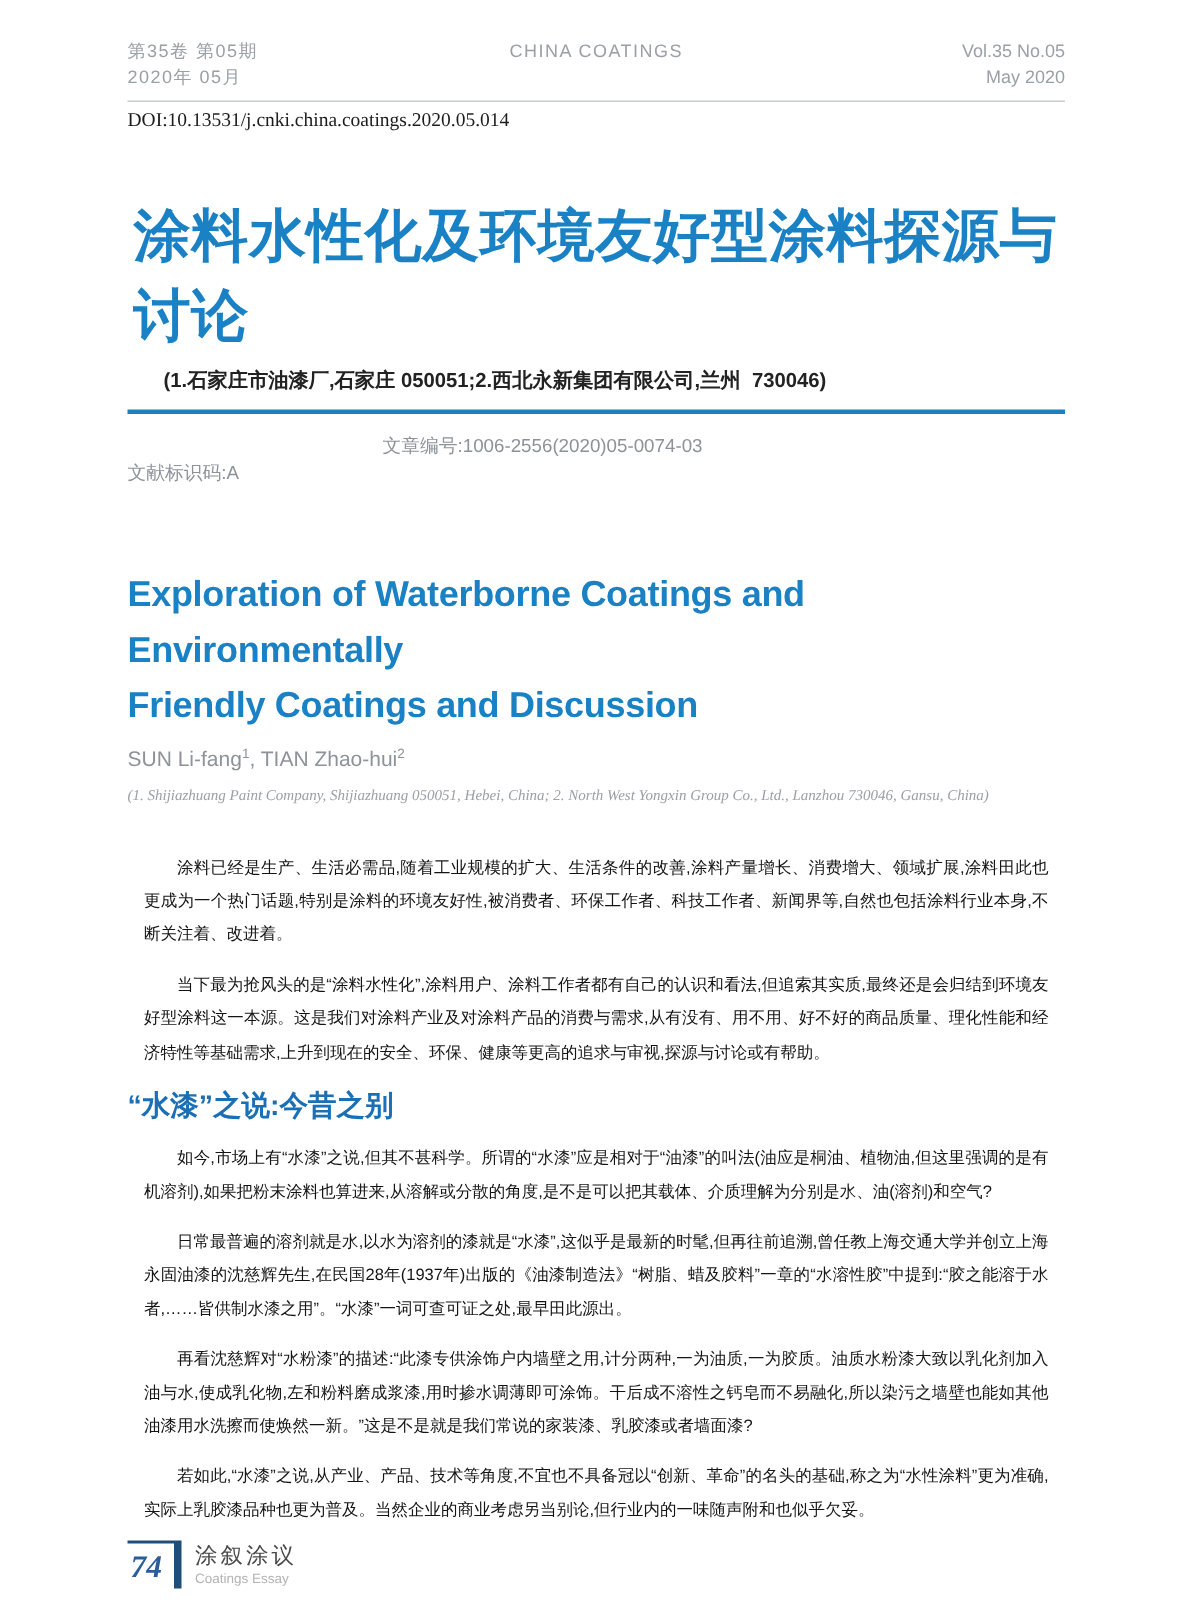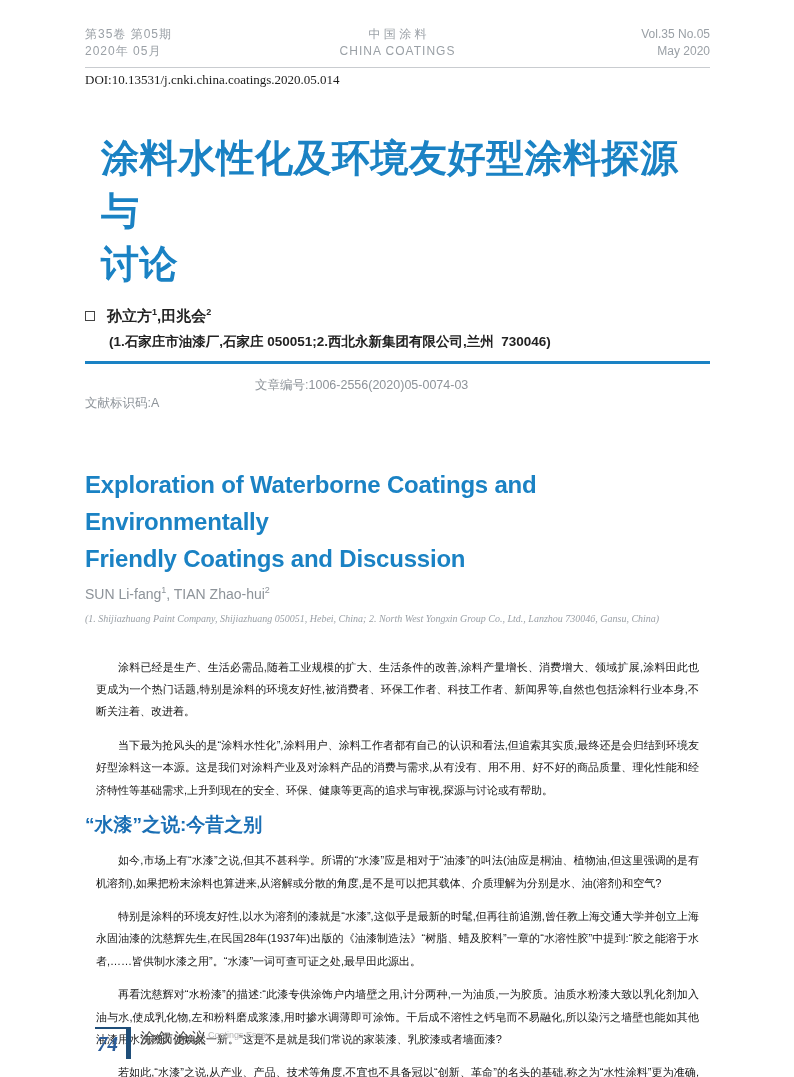--- a/index.html
+++ b/index.html
@@ -28,21 +28,21 @@
   .h-center .h-en{letter-spacing:1px;}
   .h-right{text-align:right;}
   .doi{
     font-family:"Liberation Serif","DejaVu Serif",serif;
     font-size:13px;color:#1c1c1c;margin-top:4px;
   }
 
   
   .title-zh{
     color:var(--accent-blue);font-size:38px;font-weight:bold;line-height:53px;
-    letter-spacing:.5px;margin:44px 0 0 16px;
+    letter-spacing:.5px;margin:44px 0 0 4px;
   }
   .authors-zh{margin-top:16px;font-size:15px;font-weight:bold;color:#222;}
   .author-marker{
     display:inline-block;width:10px;height:10px;border:1.5px solid #444;
     margin-right:12px;vertical-align:middle;position:relative;top:-1px;
   }
   .authors-zh sup{font-size:9px;}
   .affil-zh{
     margin:7px 0 10px 24px;font-size:13.5px;font-weight:bold;color:#222;
     white-space:pre-wrap;
@@ -70,58 +70,54 @@
   .body-text p{
     margin:11px;font-size:11px;line-height:22.4px;color:#141414;
     text-align:justify;text-indent:2em;
   }
   .section-heading{
     color:var(--heading-blue);font-size:19px;font-weight:bold;
     margin:10px 0 6px 0;
   }
 
   
-  .page-footer{position:absolute;left:95px;bottom:16px;display:flex;align-items:flex-start;}
+  .page-footer{position:absolute;left:85px;bottom:16px;display:flex;align-items:flex-start;}
   .page-num{
     font-family:"Liberation Serif","DejaVu Serif",serif;font-style:italic;font-weight:bold;
     font-size:21px;color:var(--page-num-blue);
     border-top:2px solid var(--footer-navy);padding:3px 8px 4px 2px;
   }
   .footer-bar{width:5px;height:32px;background:var(--footer-navy);margin-right:9px;}
-  .footer-col{display:flex;justify-content:center;margin-top:2px;}
+  .footer-col{display:flex;flex-direction:column;justify-content:center;margin-top:2px;}
   .footer-col-zh{font-size:15px;color:#4a4a4a;letter-spacing:2px;line-height:17px;}
   .footer-col-en{font-size:9px;color:#b3b3b3;line-height:12px;}
 </style>
 </head>
 <body>
 
 <div class="page">
 
   <header class="journal-header">
     <div class="h-col h-left">
       <div>第35卷 第05期</div>
       <div>2020年 05月</div>
     </div>
     <div class="h-col h-center">
-      <div>中 国 涂 料</div>
       <div class="h-en">CHINA COATINGS</div>
     </div>
     <div class="h-col h-right">
       <div>Vol.35 No.05</div>
       <div>May 2020</div>
     </div>
   </header>
 
   <div class="doi">DOI:10.13531/j.cnki.china.coatings.2020.05.014</div>
 
   <h1 class="title-zh"><span>涂料水性化及环境友好型涂料探源与</span><br><span>讨论</span></h1>
 
-  <div class="authors-zh">
-    <span class="author-marker"></span><span>孙立方</span><sup>1</sup><span>,</span><span>田兆会</span><sup>2</sup>
-  </div>
 
   <div class="affil-zh">(1.石家庄市油漆厂,石家庄 050051;2.西北永新集团有限公司,兰州  730046)</div>
 
   <div class="blue-rule"></div>
 
   <div class="meta-row">
     <span class="meta-doc">文献标识码:A</span>
     <span class="meta-id">文章编号:1006-2556(2020)05-0074-03</span>
   </div>
 
@@ -132,21 +128,21 @@
   </div>
 
   <div class="en-affil">(1. Shijiazhuang Paint Company, Shijiazhuang 050051, Hebei, China; 2. North West Yongxin Group Co., Ltd., Lanzhou 730046, Gansu, China)</div>
 
   <div class="body-text">
     <p>涂料已经是生产、生活必需品,随着工业规模的扩大、生活条件的改善,涂料产量增长、消费增大、领域扩展,涂料田此也更成为一个热门话题,特别是涂料的环境友好性,被消费者、环保工作者、科技工作者、新闻界等,自然也包括涂料行业本身,不断关注着、改进着。</p>
     <p>当下最为抢风头的是“涂料水性化”,涂料用户、涂料工作者都有自己的认识和看法,但追索其实质,最终还是会归结到环境友好型涂料这一本源。这是我们对涂料产业及对涂料产品的消费与需求,从有没有、用不用、好不好的商品质量、理化性能和经济特性等基础需求,上升到现在的安全、环保、健康等更高的追求与审视,探源与讨论或有帮助。</p>
 
     <h3 class="section-heading">“水漆”之说:今昔之别</h3>
     <p>如今,市场上有“水漆”之说,但其不甚科学。所谓的“水漆”应是相对于“油漆”的叫法(油应是桐油、植物油,但这里强调的是有机溶剂),如果把粉末涂料也算进来,从溶解或分散的角度,是不是可以把其载体、介质理解为分别是水、油(溶剂)和空气?</p>
-    <p>特别是涂料的环境友好性,以水为溶剂的漆就是“水漆”,这似乎是最新的时髦,但再往前追溯,曾任教上海交通大学并创立上海永固油漆的沈慈辉先生,在民国28年(1937年)出版的《油漆制造法》“树脂、蜡及胶料”一章的“水溶性胶”中提到:“胶之能溶于水者,……皆供制水漆之用”。“水漆”一词可查可证之处,最早田此源出。</p>
+    <p>日常最普遍的溶剂就是水,以水为溶剂的漆就是“水漆”,这似乎是最新的时髦,但再往前追溯,曾任教上海交通大学并创立上海永固油漆的沈慈辉先生,在民国28年(1937年)出版的《油漆制造法》“树脂、蜡及胶料”一章的“水溶性胶”中提到:“胶之能溶于水者,……皆供制水漆之用”。“水漆”一词可查可证之处,最早田此源出。</p>
     <p>再看沈慈辉对“水粉漆”的描述:“此漆专供涂饰户内墙壁之用,计分两种,一为油质,一为胶质。油质水粉漆大致以乳化剂加入油与水,使成乳化物,左和粉料磨成浆漆,用时掺水调薄即可涂饰。干后成不溶性之钙皂而不易融化,所以染污之墙壁也能如其他油漆用水洗擦而使焕然一新。”这是不是就是我们常说的家装漆、乳胶漆或者墙面漆?</p>
     <p>若如此,“水漆”之说,从产业、产品、技术等角度,不宜也不具备冠以“创新、革命”的名头的基础,称之为“水性涂料”更为准确,实际上乳胶漆品种也更为普及。当然企业的商业考虑另当别论,但行业内的一味随声附和也似乎欠妥。</p>
 
   </div>
 
 </div>
 
 <div class="page-footer">
   <div class="page-num">74</div>
   <div class="footer-bar"></div>

